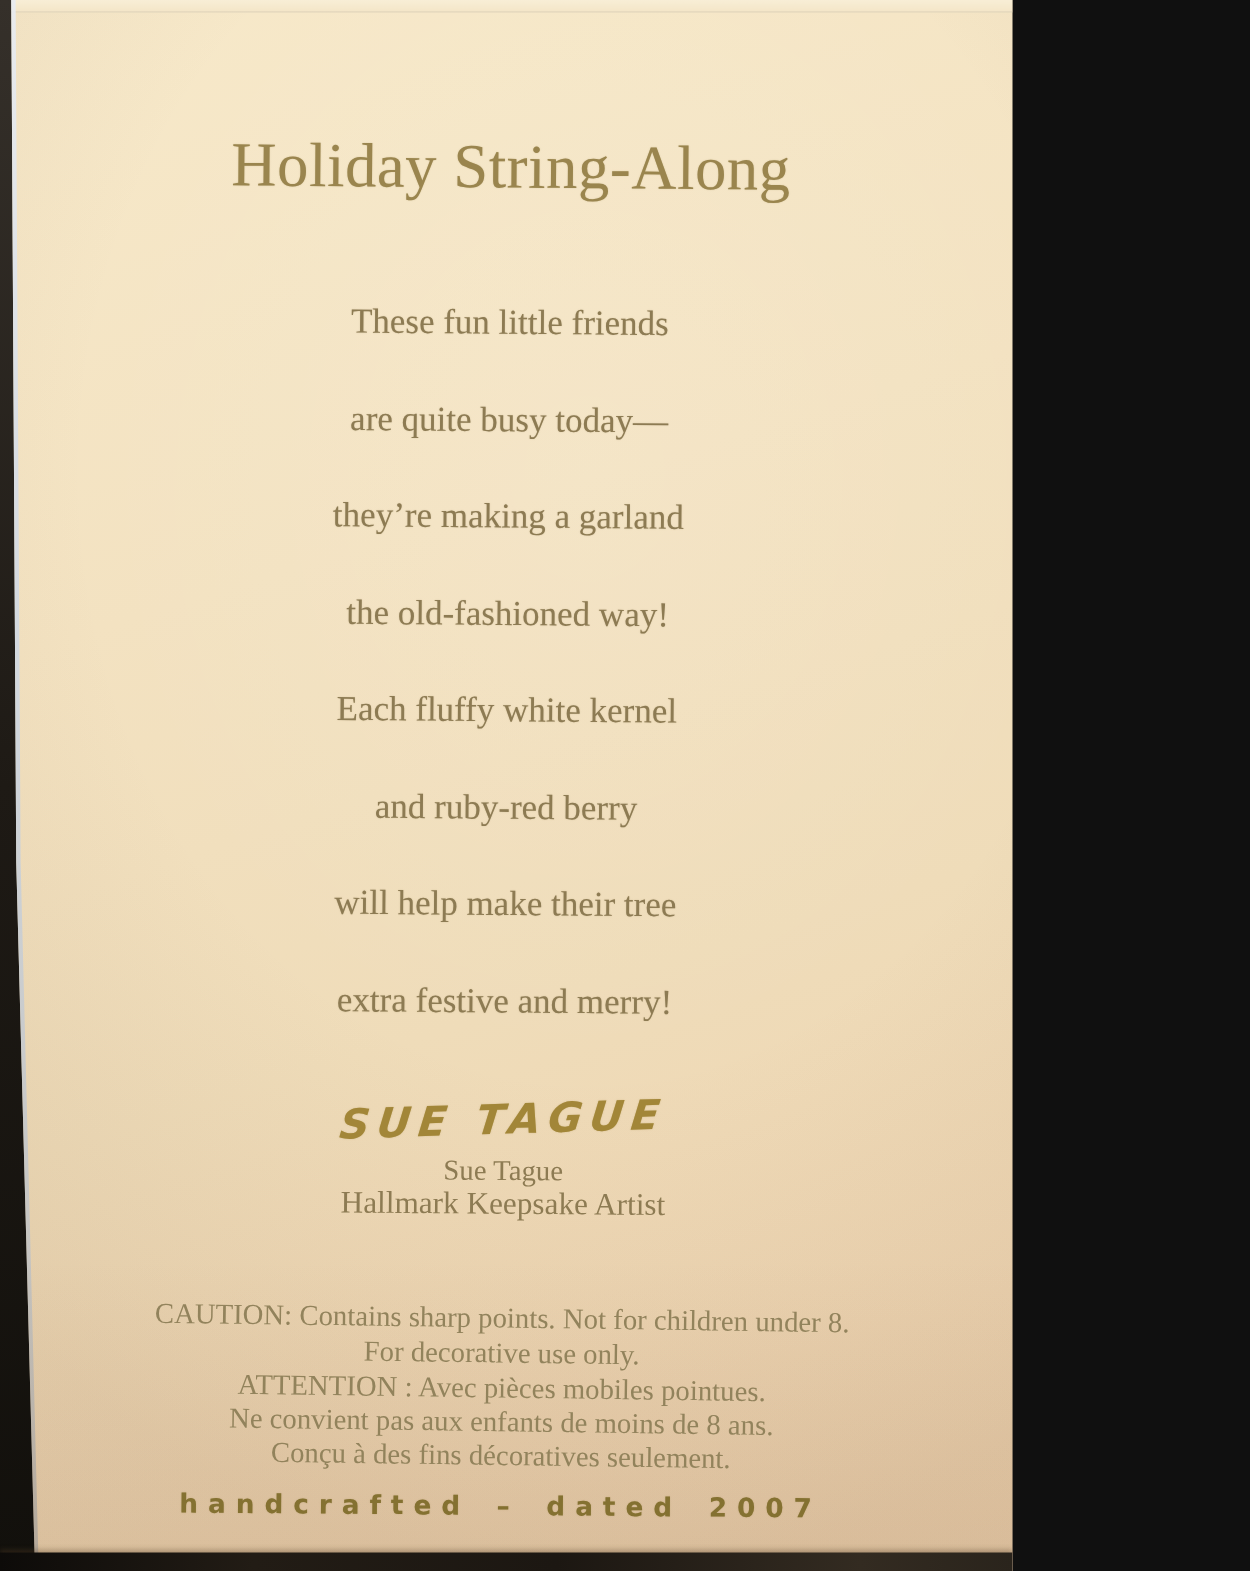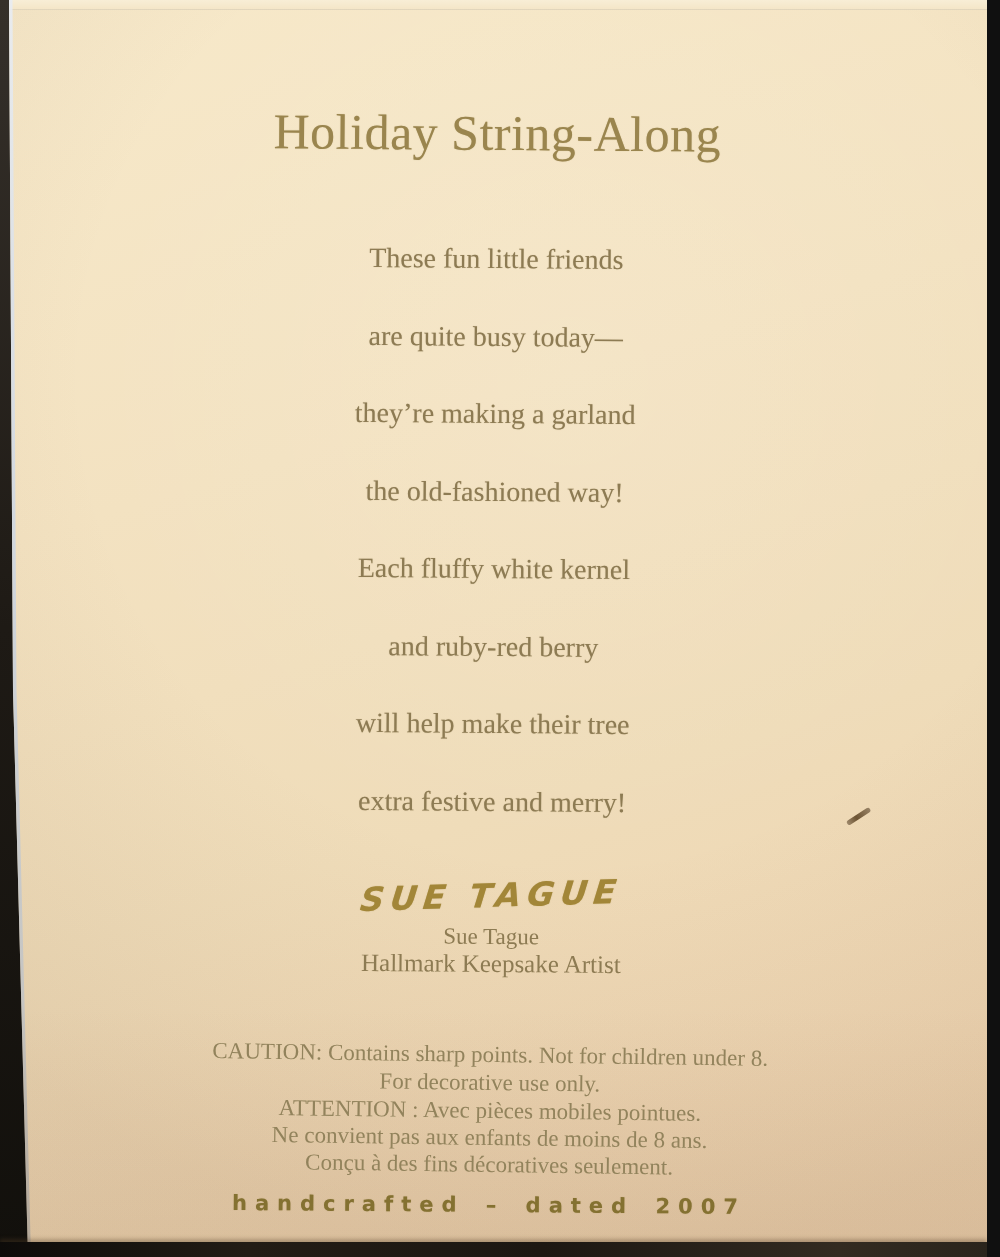--- a/index.html
+++ b/index.html
@@ -2,21 +2,21 @@
 <html><head>
 <meta charset="utf-8">
 <style>
   html, body {
     margin: 0;
     padding: 0;
     background: #101010;
   }
   .photo {
     position: relative;
-    width: 987px;
+    width: 810px;
     height: 1257px;
     overflow: hidden;
     background:
       linear-gradient(163deg, #f7e9ca 0%, #f3e2c1 35%, #efdcb9 62%, #eed5b2 85%, #ecd1ae 100%);
     font-family: "Liberation Serif", "DejaVu Serif", serif;
   }
   
   .vignette {
     position: absolute;
     inset: 0;

